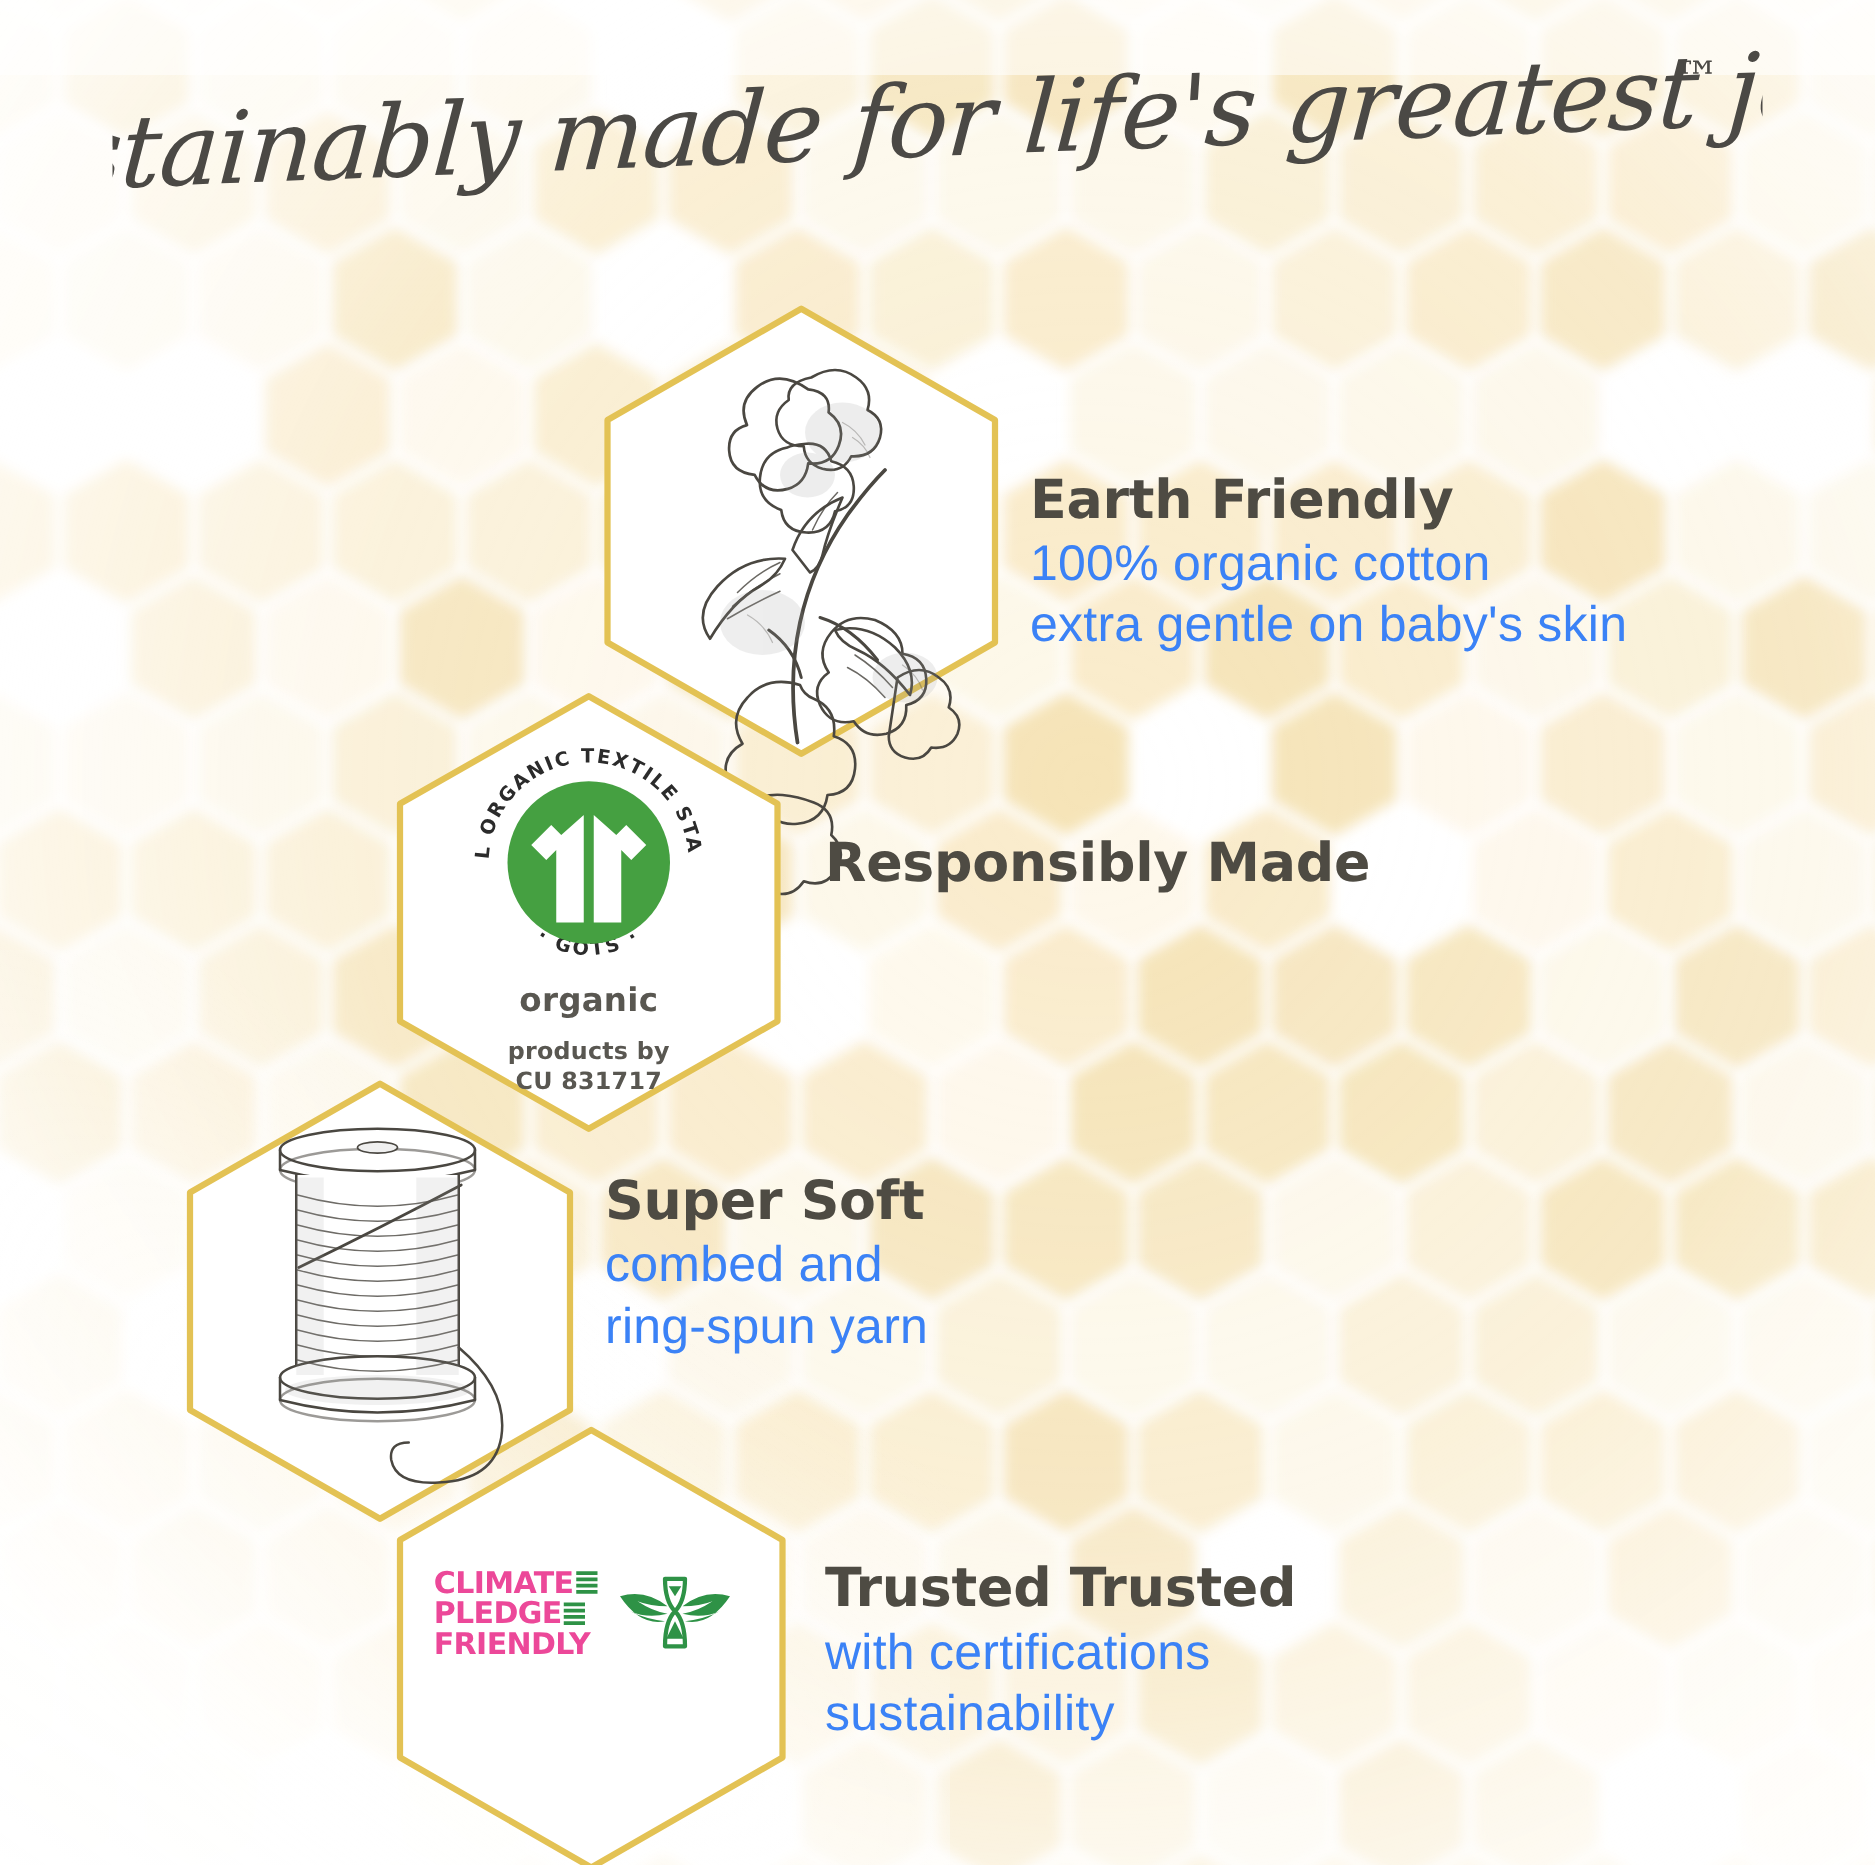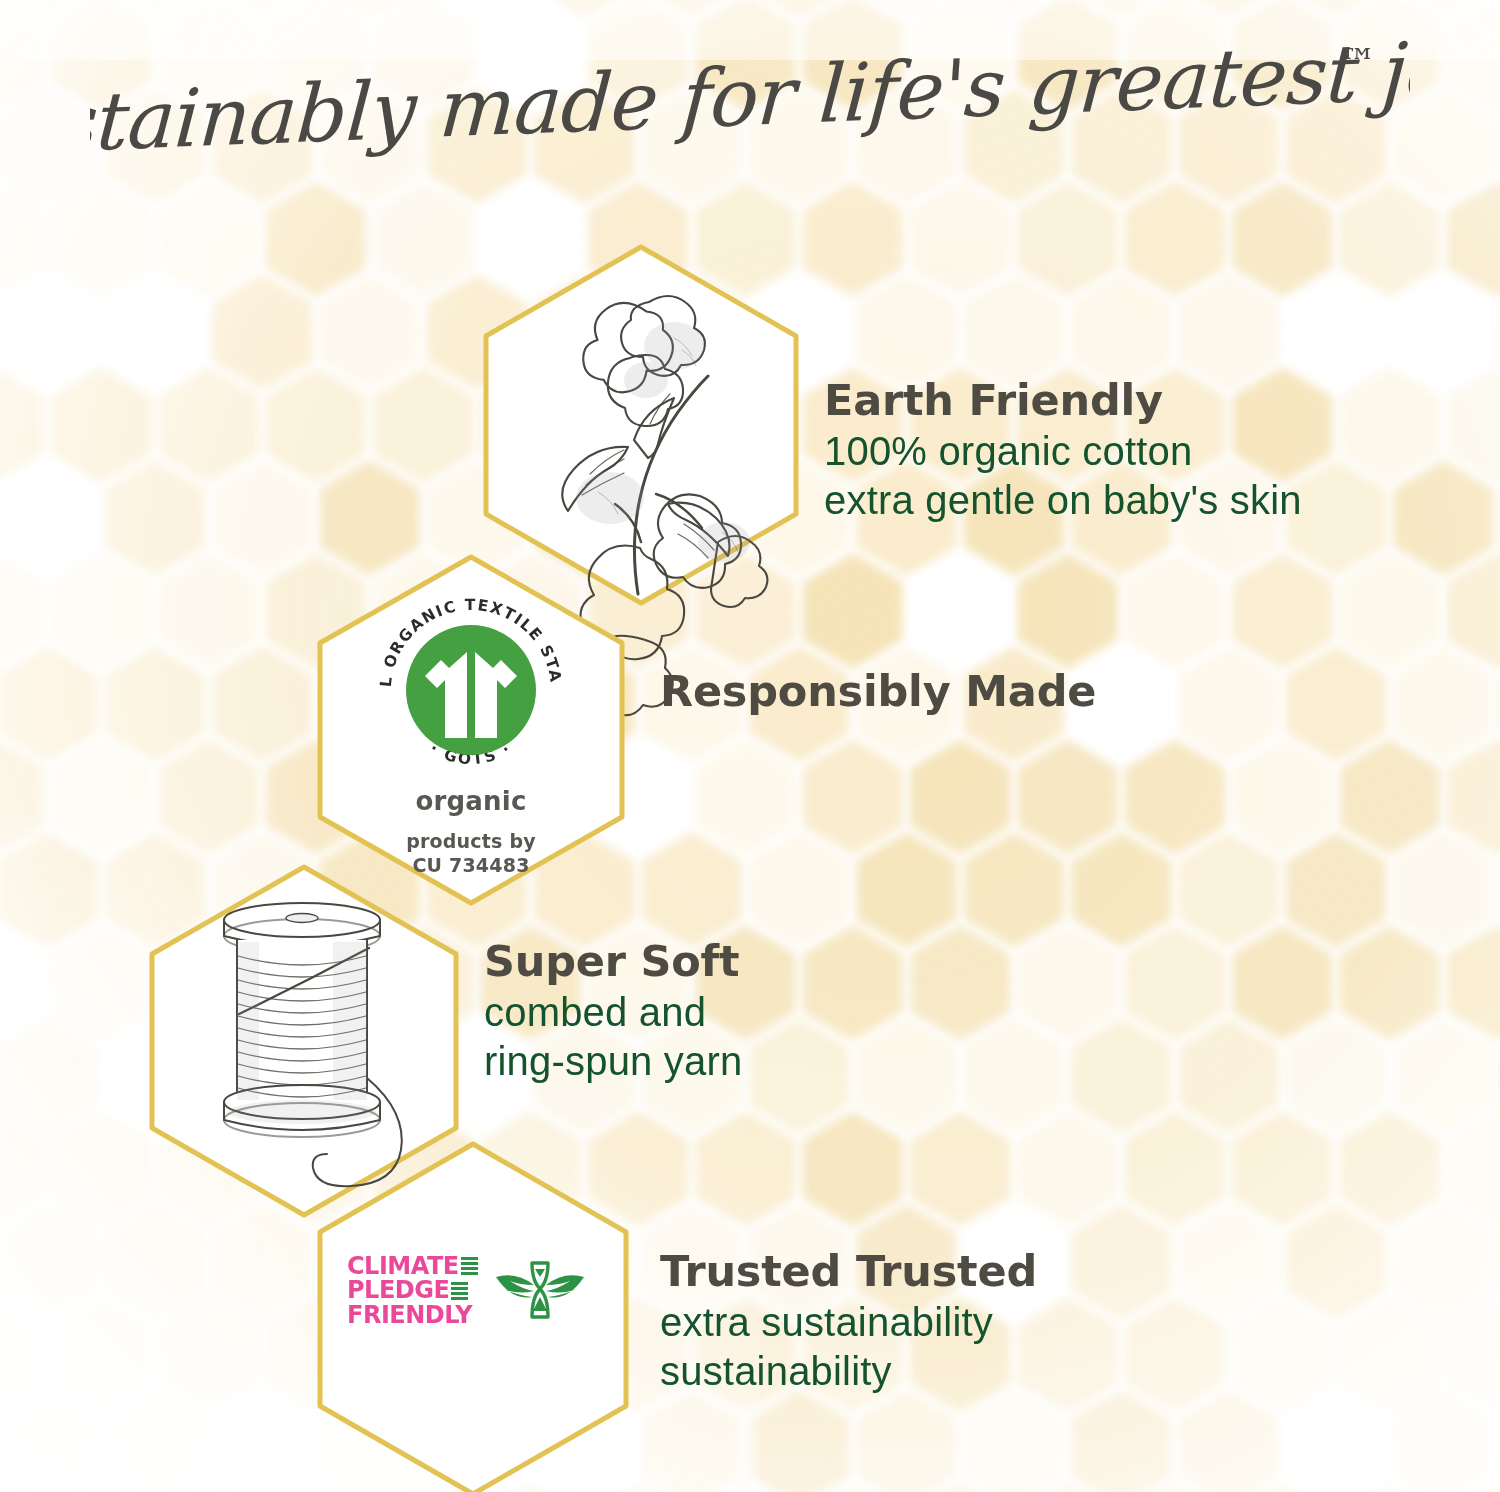--- a/index.html
+++ b/index.html
@@ -29,21 +29,21 @@
   .ft-title{
     font-family:"DejaVu Sans", sans-serif;
     font-weight:bold;
     color:#4e4b43;
     letter-spacing:-0.2px;
     line-height:1.08;
     margin:0 0 4px 0;
   }
   .ft-line{
     font-family:"Liberation Sans", sans-serif;
-    color:#14532d;
+    color:#3b82f6;
     line-height:1.22;
     margin:0;
     letter-spacing:0.2px;
   }
 
   
   .b1 .ft-title{font-size:43px;margin-top:25px;}
   .b1 .ft-line{font-size:40px;}
   .b2 .ft-title{font-size:43px;}
   .b2 .ft-line{font-size:40px;}
@@ -438,21 +438,21 @@
 
         <circle cx="158" cy="110" r="65" fill="#45A041"></circle>
 
         <g fill="#ffffff">
           <path d="M154 62 L154 72 L136 88 L128 80 L112 96 L124 108 L132 100 L132 158 L154 158 L154 62 Z"></path>
           <path d="M162 62 L162 158 L184 158 L184 100 L192 108 L204 96 L188 80 L180 88 L162 72 Z"></path>
         </g>
       </svg>
       <div class="gots-word" style="margin-top:6px;">organic</div>
       <div class="gots-sub" style="margin-top:14px;">products by</div>
-      <div class="gots-sub">CU 734483</div>
+      <div class="gots-sub">CU 831717</div>
     </div>
   </div>
   <div class="textblock b2" style="left:660px;top:668px;width:800px;">
     <div class="ft-title">Responsibly Made</div>
   </div>
 
   <div class="hexcard" style="left:145px;top:862px;width:318px;height:358px;">
     <svg class="hexsvg" width="318" height="358" viewBox="0 0 318 358">
       <path d="M159 5 L311 92 L311 266 L159 353 L7 266 L7 92 Z" fill="#ffffff" stroke="#E3C254" stroke-width="5" stroke-linejoin="round"></path>
       <g stroke="#4a4741" fill="none" stroke-width="2" stroke-linecap="round" stroke-linejoin="round">
@@ -537,17 +537,17 @@
         <g fill="none" stroke="#2E9246" stroke-width="3.4" stroke-linejoin="round">
           <path d="M38 8 L54 8 Q54 26 46 34 Q54 42 54 62 L38 62 Q38 42 46 34 Q38 26 38 8 Z"></path>
         </g>
         <path d="M41 14 L51 14 L46 22 Z" fill="#2E9246"></path>
         <path d="M46 42 L53 56 L39 56 Z" fill="#2E9246"></path>
       </svg>
     </div>
   </div>
   <div class="textblock b4" style="left:660px;top:1248px;width:640px;">
     <div class="ft-title">Trusted Trusted</div>
-    <div class="ft-line">extra sustainability</div>
+    <div class="ft-line">with certifications</div>
     <div class="ft-line">sustainability</div>
   </div>
 
 </div>
 
 </body></html>

